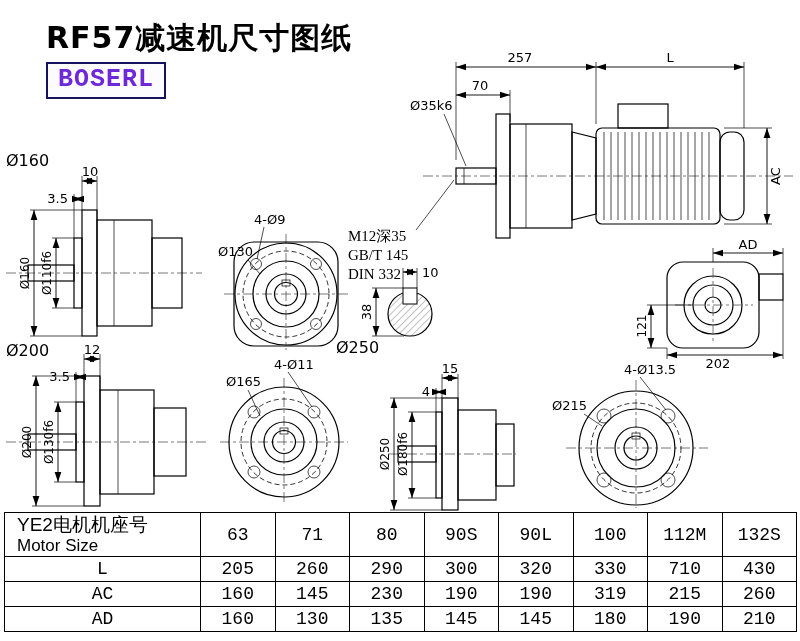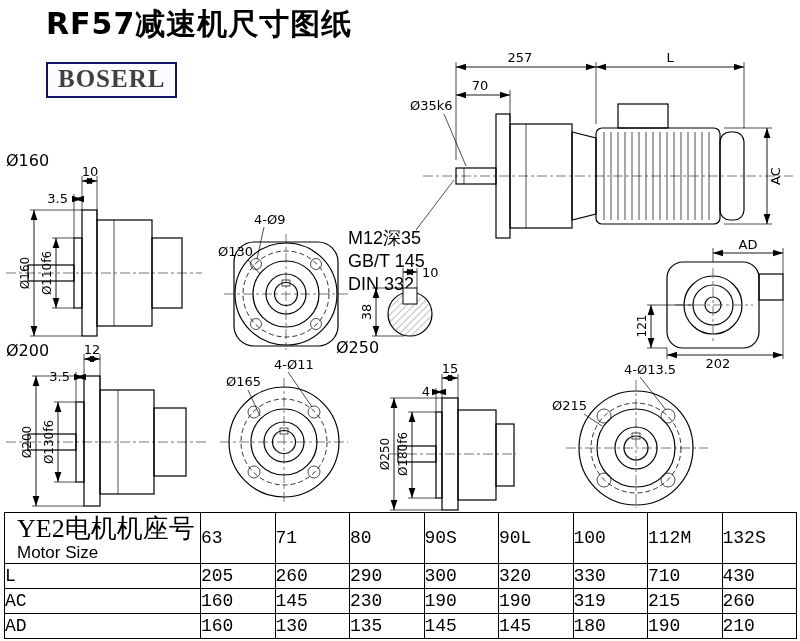--- a/index.html
+++ b/index.html
@@ -1,42 +1,42 @@
 <!DOCTYPE html>
 <html><head>
 <meta charset="utf-8">
 <style>
   *{box-sizing:border-box}
   html,body{margin:0;padding:0;background:#fff}
   #canvas{position:relative;width:800px;height:641px;background:#fff;overflow:hidden;
           font-family:"Liberation Sans",sans-serif;color:#000}
   .abs{position:absolute}
-  #title{left:46px;top:4px;font-size:30px;font-weight:bold;letter-spacing:1px;
+  #title{left:46px;top:18px;font-size:30px;font-weight:bold;letter-spacing:1px;
          font-family:"DejaVu Sans",sans-serif}
-  #logo{left:46px;top:62px;border:2px solid #14145e;background:#fcfcff;color:#404040;
-        font-family:Liberation Serif, serif;font-size:25px;font-weight:600;
+  #logo{left:46px;top:62px;border:2px solid #14145e;background:#fcfcff;color:#6d28d9;
+        font-family:Liberation Mono, monospace;font-size:25px;font-weight:600;
         padding:1px 10px 3px;letter-spacing:1px}
-  #notes{left:348px;top:227px;font-size:18px;line-height:1.28;font-family:Liberation Sans, sans-serif}
+  #notes{left:348px;top:227px;font-size:15px;line-height:1.28;font-family:Liberation Serif, serif}
   svg.drw{position:absolute;overflow:visible}
   svg.drw text{font-family:"DejaVu Sans",sans-serif;font-size:13px;fill:#000}
   svg.drw text.big{font-size:16px}
   svg.drw text.sm{font-size:12px}
   .ol{fill:none;stroke:#000;stroke-width:1.2}
   .thin{fill:none;stroke:#000;stroke-width:0.7}
   .dim{fill:none;stroke:#000;stroke-width:0.9}
   .cl{fill:none;stroke:#555;stroke-width:0.8;stroke-dasharray:10 3 3 3}
   .dash{fill:none;stroke:#000;stroke-width:0.8;stroke-dasharray:5 3}
   #size-table{position:absolute;left:4px;top:512px;width:793px;border-collapse:collapse;
               table-layout:fixed;background:#fff}
-  #size-table td{border:1.5px solid #000;vertical-align:middle;
+  #size-table td{border:1.5px solid #000;text-align:center;vertical-align:middle;
                  font-family:"Liberation Mono","DejaVu Sans Mono",monospace;
                  font-size:18px;height:25px;padding:0}
   #size-table tr.hdr td{height:44px}
   #size-table td.namecell{text-align:left;padding-left:12px}
-  .cn{font-size:26px;line-height:1.2;font-family:Liberation Serif, serif}
+  .cn{font-size:19px;line-height:1.2;font-family:Liberation Sans, sans-serif}
   .en{font-size:17px;line-height:1.1;font-family:Liberation Sans, sans-serif}
 </style>
 </head>
 <body>
 
 <div id="canvas">
 
   <svg width="0" height="0" style="position:absolute" aria-hidden="true">
     <defs>
       <marker id="ar" viewBox="0 0 10 8" markerWidth="11" markerHeight="9" refX="9.5" refY="4" orient="auto-start-reverse" markerUnits="userSpaceOnUse">

